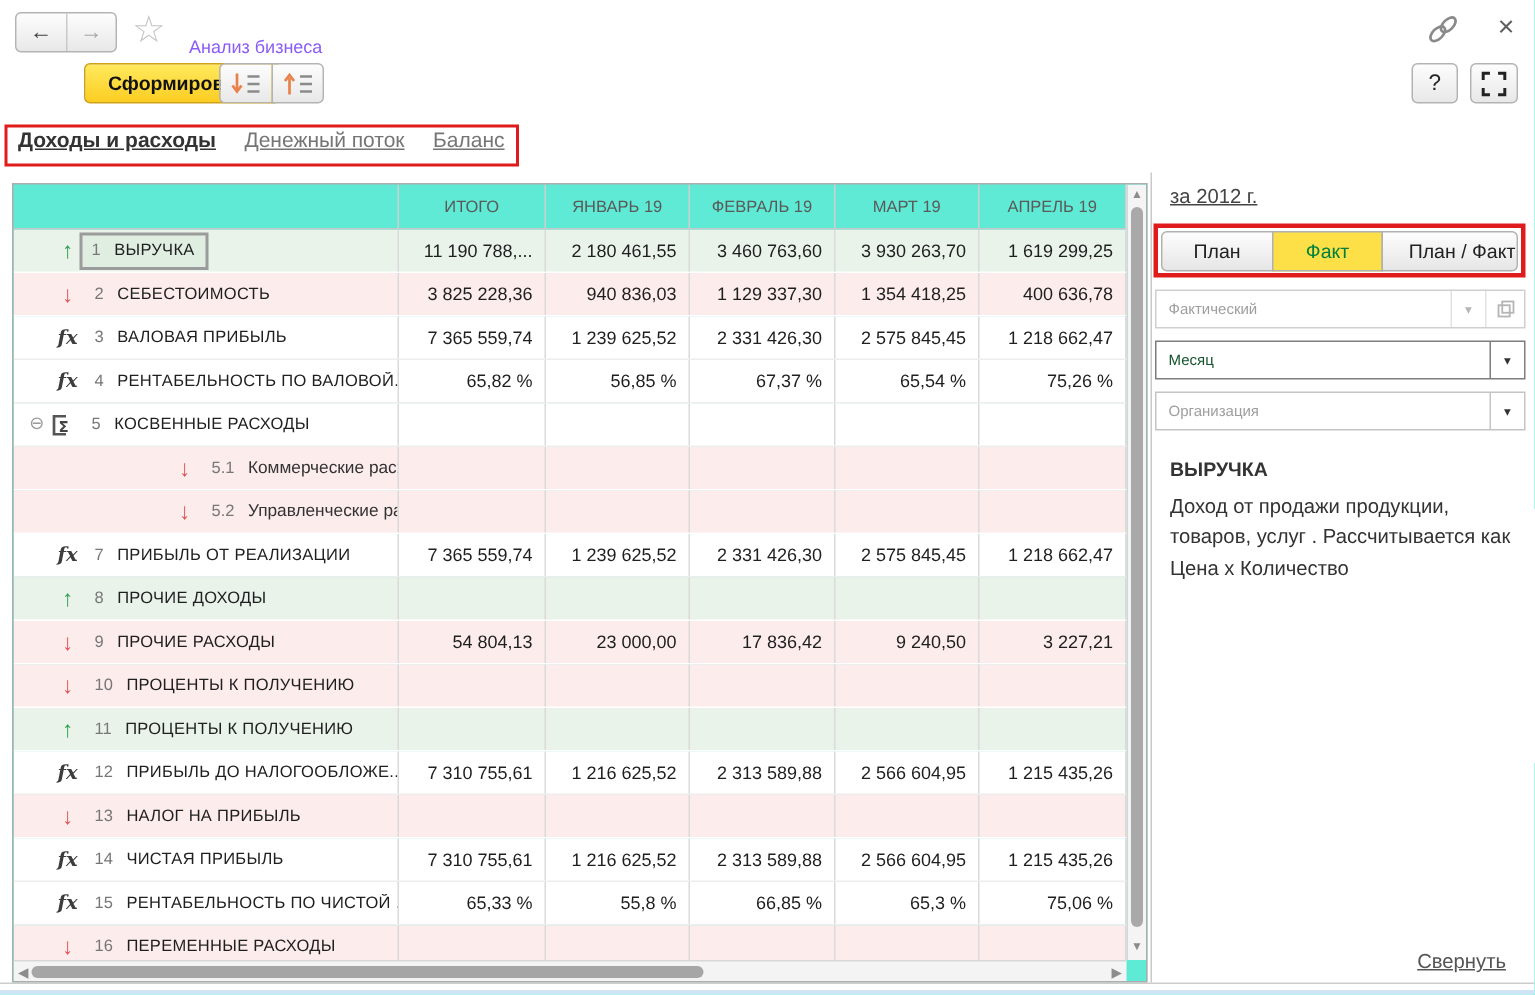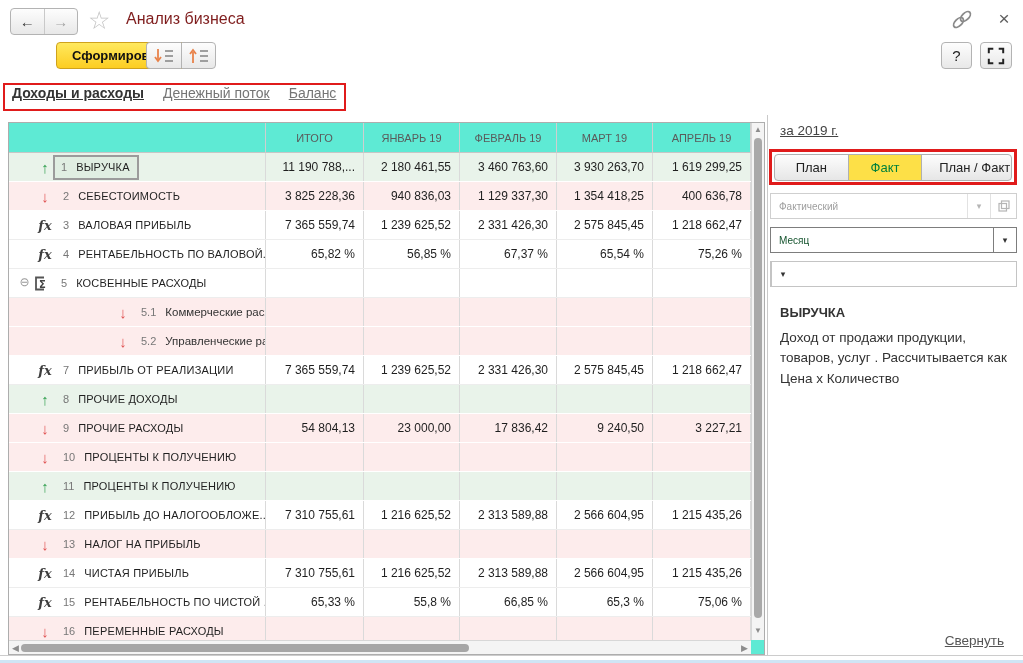--- a/index.html
+++ b/index.html
@@ -11,21 +11,21 @@
   .abs { position:absolute; }
 
   
   .nav-group { left:10px; top:8px; width:68px; height:27px; display:flex;
     border:1px solid #b3b3b3; border-radius:4px; background:linear-gradient(#fdfdfd,#e8e8e8); }
   .nav-btn { flex:1; display:flex; align-items:center; justify-content:center;
     font-size:15px; cursor:default; }
   .nav-btn.back { color:#3c3c3c; border-right:1px solid #c9c9c9; }
   .nav-btn.fwd  { color:#a6a6a6; }
   .star { left:88px; top:6px; font-size:25px; color:#c4c4c4; line-height:28px; }
-  .page-title { left:126px; top:10px; font-size:16px; color:#7f1d1d; }
+  .page-title { left:126px; top:24px; font-size:12px; color:#8b5cf6; }
   .chain { right:48px; top:8px; width:26px; height:24px; }
   .close-x { right:10px; top:8px; font-size:19px; color:#5f5f5f; width:18px; text-align:center; }
 
   
   .btn { border:1px solid #b3b3b3; border-radius:4px;
     background:linear-gradient(#fdfdfd,#e8e8e8); display:flex; align-items:center; justify-content:center; }
   .btn-generate { left:8px; top:42px; height:27px; padding:0 15px;
     background:linear-gradient(#ffe95e,#fccd22); border:1px solid #cfa21c;
     font-weight:bold; font-size:13px; color:#111;margin-left:48px; }
   .sort-group { left:146px; top:42px; display:flex; }
@@ -437,21 +437,21 @@
     <div class="sarrow" style="bottom:5px;">▼</div>
   </div>
   <div class="abs hscroll">
     <div class="harrow" style="left:3px;">◀</div>
     <div class="hthumb"></div>
     <div class="harrow" style="right:3px;">▶</div>
   </div>
 </div>
 
 <div class="abs side-sep"></div>
-<a class="abs period-link">за 2019 г.</a>
+<a class="abs period-link">за 2012 г.</a>
 
 <div class="abs scenario-box">
   <div class="seg-btn">План</div>
   <div class="seg-btn active">Факт</div>
   <div class="seg-btn">План / Факт</div>
 </div>
 
 <div class="abs combo combo-fact">
   <div class="txt">Фактический</div>
   <div class="dd">▾</div>
@@ -464,20 +464,21 @@
     </svg>
   </div>
 </div>
 
 <div class="abs combo combo-month">
   <div class="txt">Месяц</div>
   <div class="dd">▾</div>
 </div>
 
 <div class="abs combo combo-org">
+  <div class="txt">Организация</div>
   <div class="dd">▾</div>
 </div>
 
 <div class="abs info-title">ВЫРУЧКА</div>
 <div class="abs info-text">Доход от продажи продукции,  товаров, услуг . Рассчитывается как Цена х Количество</div>
 <a class="abs collapse-link">Свернуть</a>
 
 <div class="abs bottom-line"></div>
 <div class="abs bottom-strip"></div>
 

